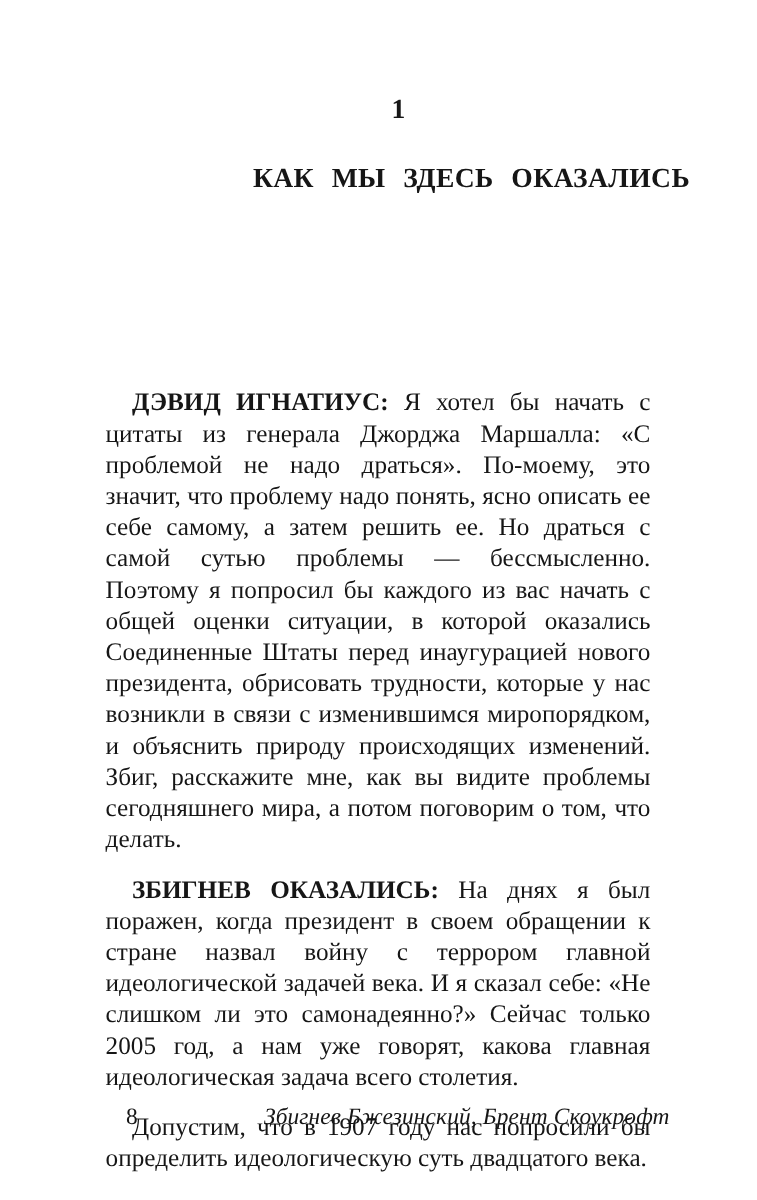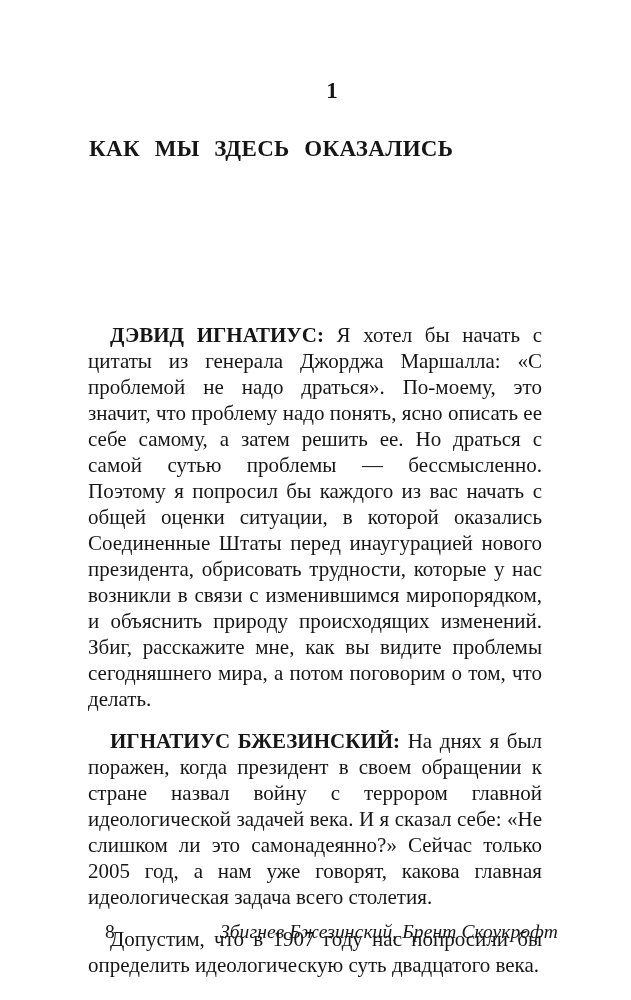--- a/index.html
+++ b/index.html
@@ -23,21 +23,21 @@
     width: 486px;
     text-align: center;
     font-size: 23px;
     font-weight: bold;
   }
   .chapter-title {
     position: absolute;
     top: 121px;
     left: 89px;
     width: 486px;
-    text-align: left;
+    text-align: right;
     font-size: 23px;
     font-weight: bold;
     word-spacing: 0.38em;
     letter-spacing: 0.3px;
     white-space: nowrap;
   }
   .body-text {
     position: absolute;
     top: 306px;
     left: 72px;
@@ -77,21 +77,21 @@
 <body>
 
 <div class="page">
 
   <div class="chapter-number">1</div>
 
   <h1 class="chapter-title">КАК МЫ ЗДЕСЬ ОКАЗАЛИСЬ</h1>
 
   <div class="body-text">
     <p><b class="speaker">ДЭВИД ИГНАТИУС:</b> <span>Я хотел бы начать с цитаты из генерала Джорджа Маршалла: «С проблемой не надо драться». По-моему, это значит, что проблему надо понять, ясно описать ее себе самому, а затем решить ее. Но драться с самой сутью проблемы — бессмысленно. Поэтому я попросил бы каждого из вас начать с общей оценки ситуации, в которой оказались Соединенные Штаты перед инаугурацией нового президента, обрисовать трудности, которые у нас возникли в связи с изменившимся миропорядком, и объяснить природу происходящих изменений. Збиг, расскажите мне, как вы видите проблемы сегодняшнего мира, а потом поговорим о том, что делать.</span></p>
-    <p><b class="speaker">ИГНАТИУС БЖЕЗИНСКИЙ:</b> <span>На днях я был поражен, когда президент в своем обращении к стране назвал войну с террором главной идеологической задачей века. И я сказал себе: «Не слишком ли это самонадеянно?» Сейчас только 2005 год, а нам уже говорят, какова главная идеологическая задача всего столетия.</span></p>
+    <p><b class="speaker">ЗБИГНЕВ ОКАЗАЛИСЬ:</b> <span>На днях я был поражен, когда президент в своем обращении к стране назвал войну с террором главной идеологической задачей века. И я сказал себе: «Не слишком ли это самонадеянно?» Сейчас только 2005 год, а нам уже говорят, какова главная идеологическая задача всего столетия.</span></p>
     <p><span>Допустим, что в 1907 году нас попросили бы определить идеологическую суть двадцатого века.</span></p>
   </div>
 
   <div class="footer">
     <span class="page-number">8</span>
     <span class="authors">Збигнев Бжезинский, Брент Скоукрофт</span>
   </div>
 
 </div>
 

